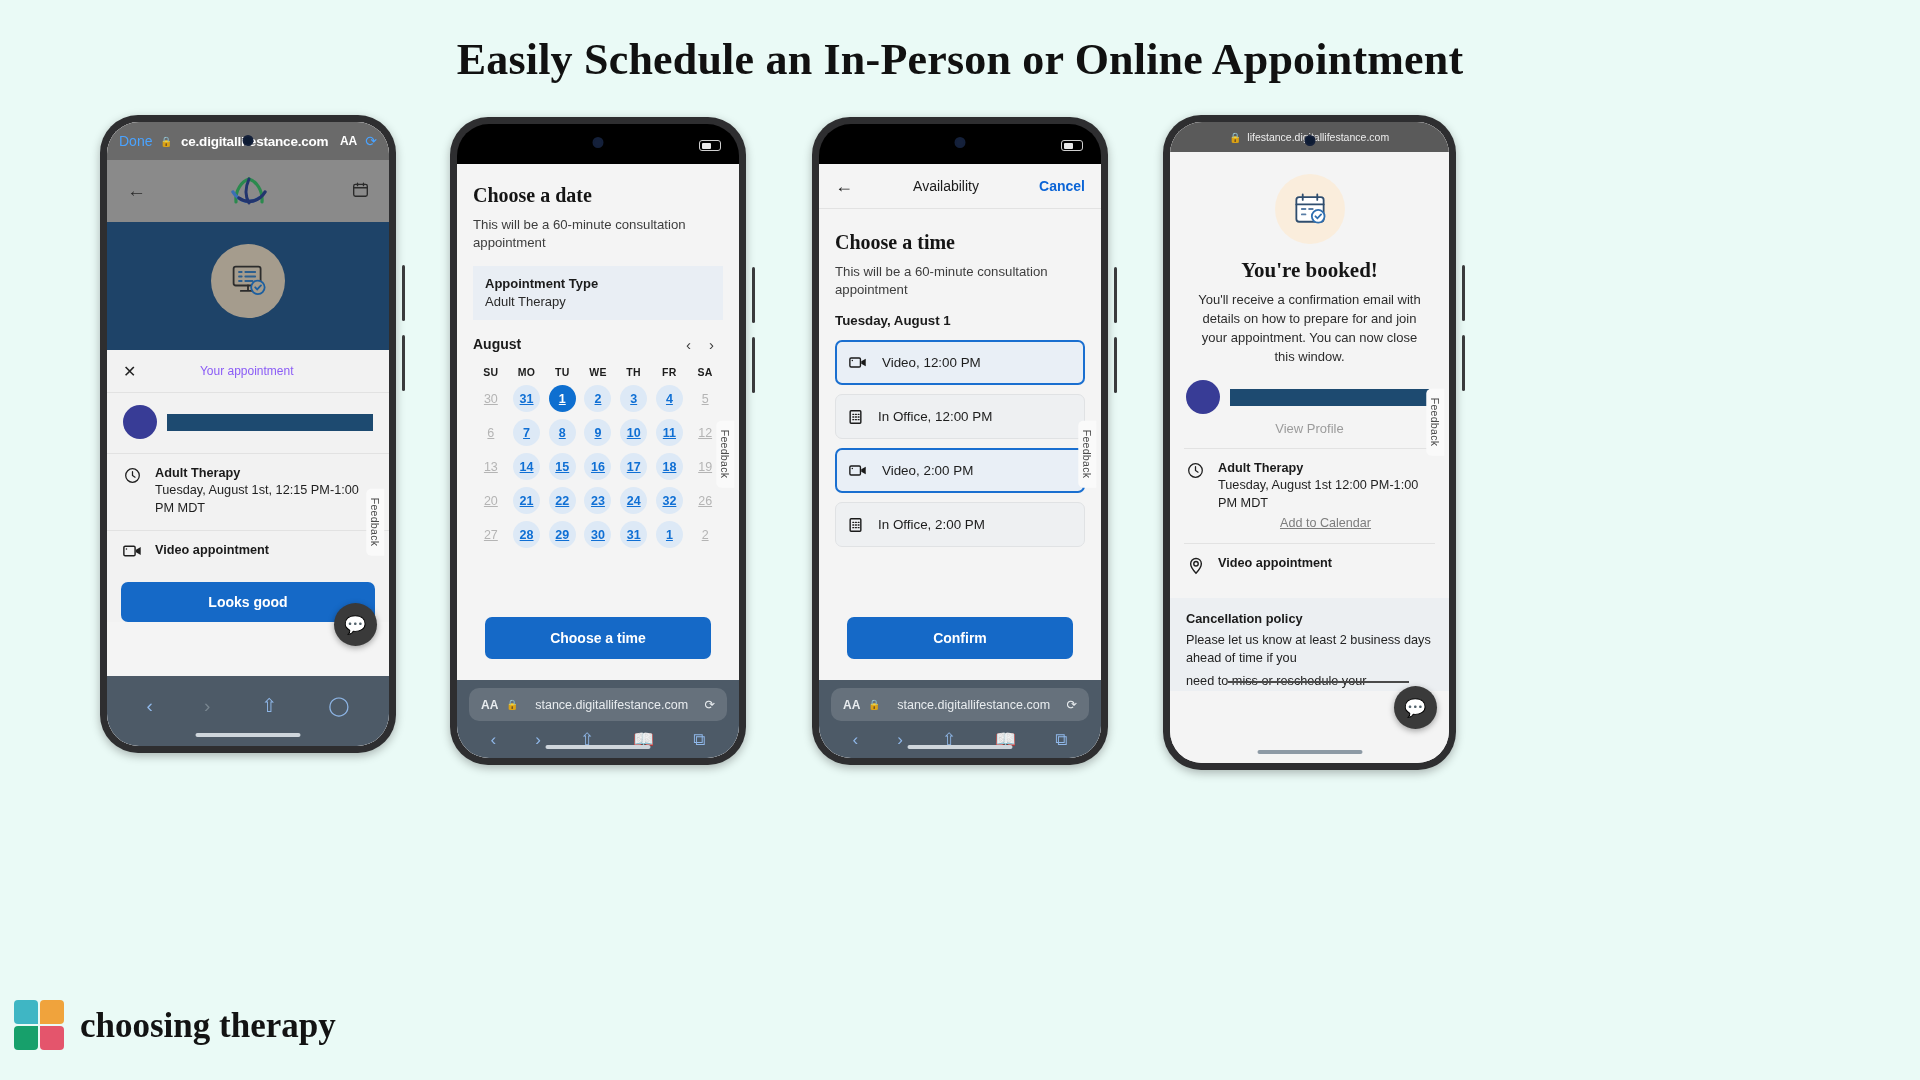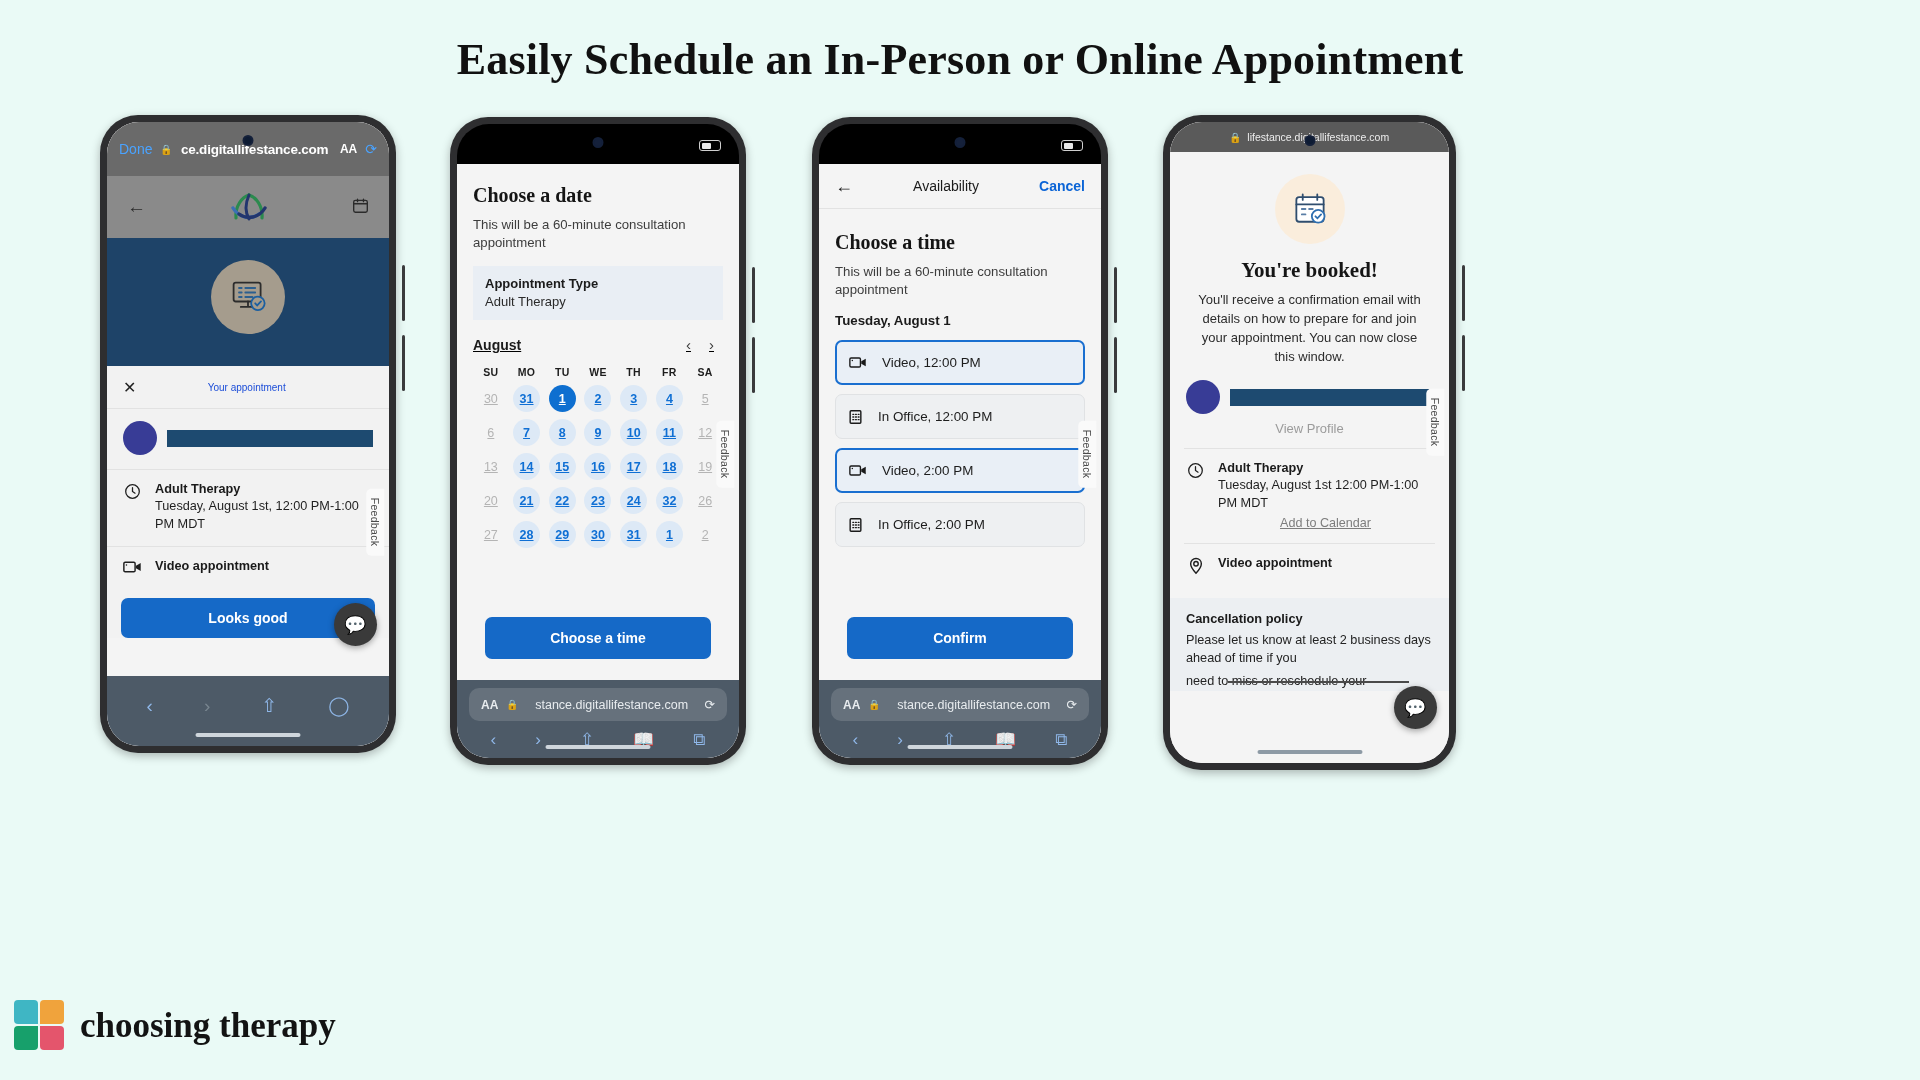--- a/index.html
+++ b/index.html
@@ -30,21 +30,21 @@
           border: 1.5px solid #cfcfcf; border-radius: 3px; z-index: 30; }
   .batt::after { content:""; position:absolute; left:1.5px; top:1.5px; bottom:1.5px;
                  width: 9px; background:#e9e9e9; border-radius:1px; }
   .home-ind { position: absolute; bottom: 9px; left: 50%; transform: translateX(-50%);
               width: 105px; height: 4px; border-radius: 3px; background: #cfd6dc; z-index: 30; }
   .side-btn { position: absolute; right: -9px; width: 3px; border-radius: 2px; background:#3a3a3c; }
 
   .screen { position: absolute; left: 0; right: 0; overflow: hidden; background: #f4f4f4; }
 
   
-  .ios-top { height: 54px; background: #6a6a6a; display: flex; align-items: center;
+  .ios-top { height: 38px; background: #6a6a6a; display: flex; align-items: center;
              padding: 0 12px; color: #fff; font-size: 13px; gap: 8px; }
   .ios-done { color: #4aa3ff; font-size: 14px; font-weight: 400; }
   .lock-ic { font-size: 10px; opacity: .95; }
   .ios-url { font-size: 13.5px; font-weight: 600; letter-spacing: -.2px; flex: 1; }
   .aa { font-size: 12px; font-weight: 700; }
   .reload { color: #4aa3ff; font-size: 14px; }
 
   .ios-bottom { position:absolute; left:0; right:0; bottom:0; height: 78px;
                 background: #4d5a67; }
   .url-pill { margin: 8px 12px 0; height: 33px; border-radius: 10px;
@@ -78,38 +78,38 @@
   .p1-app-head .back { color:#2b2b2b; font-size: 19px; }
   .p1-logo { flex:1; display:flex; justify-content:center; }
   .p1-cal { color:#2b2b2b; font-size: 16px; }
   .p1-hero { height: 128px; background: #1e4368; position: relative; }
   .p1-hero .badge { position:absolute; left:50%; top:22px; transform: translateX(-50%);
                     width: 74px; height: 74px; border-radius:50%; background:#a59c8d;
                     display:flex; align-items:center; justify-content:center; }
   .p1-card { background:#f2f2f2; }
   .p1-card-head { height: 42px; display:flex; align-items:center; padding: 0 16px; }
   .p1-card-head .x { font-size: 16px; color:#222; }
-  .p1-card-head .t { flex:1; text-align:center; font-size: 10px; color:#1d4ed8; margin-right: 16px; }
+  .p1-card-head .t { flex:1; text-align:center; font-size: 12px; color:#8b5cf6; margin-right: 16px; }
   .prov-row { display:flex; align-items:center; gap: 10px; padding: 12px 16px 14px; }
   .avatar-c { width: 34px; height: 34px; border-radius:50%; background:#383c96; flex:none; }
   .redact { flex:1; height: 17px; background:#1d4a70; }
   .item { display:flex; gap: 13px; padding: 12px 16px 13px; }
   .item .ic { width: 19px; flex:none; color:#1f1f1f; display:flex; justify-content:center; padding-top:1px; }
   .item .tx-strong { font-size: 12.7px; font-weight: 700; color:#1a1a1a; margin-bottom: 2px; }
   .item .tx { font-size: 12.7px; color:#1f1f1f; line-height: 1.38; }
   .btn-primary { margin: 10px 14px 13px; height: 40px; border-radius: 7px; background:#1569c7;
                  color:#fff; font-size: 14px; font-weight:700; display:flex;
                  align-items:center; justify-content:center; }
 
   
   .p2-pad { padding: 20px 16px 0; }
   .type-box { background:#e9eef4; padding: 10px 12px 11px; margin-top: 14px; }
   .type-box .lbl { font-size: 13px; font-weight:700; color:#1b1b1b; }
   .type-box .val { font-size: 13px; color:#2a2a2a; margin-top: 3px; }
-  .month-row { display:flex; align-items:center; margin-top: 16px; text-decoration: underline; }
+  .month-row { display:flex; align-items:flex-start; margin-top: 16px; }
   .month-row .m { flex:1; font-size: 14px; font-weight:700; color:#1a1a1a; }
   .month-row .arr { color:#3b3b3b; font-size: 15px; padding: 0 9px; }
   .cal { margin-top: 13px; }
   .cal-hd, .cal-wk { display:grid; grid-template-columns: repeat(7,1fr); }
   .cal-hd div { text-align:center; font-size: 10.5px; font-weight:700; color:#1c1c1c; letter-spacing:.4px; }
   .cal-wk { margin-top: 7px; }
   .cal-wk .c { display:flex; align-items:center; justify-content:center; }
   .dnum { width: 27px; height: 27px; border-radius:50%; display:flex; align-items:center;
           justify-content:center; font-size: 12.5px; text-decoration: underline; }
   .d-avail { background:#dde9f6; color:#0f6fd4; font-weight:700; }
@@ -225,21 +225,21 @@
 
             <div class="item">
               <span class="ic">
                 <svg width="17" height="17" viewBox="0 0 20 20">
                     <circle cx="10" cy="10" r="8" fill="none" stroke="#1f1f1f" stroke-width="1.5"></circle>
                     <path d="M10 5.5V10l3 2" stroke="#1f1f1f" stroke-width="1.5" fill="none" stroke-linecap="round"></path>
                   </svg>
               </span>
               <span>
                 <div class="tx-strong">Adult Therapy</div>
-                <div class="tx">Tuesday, August 1st, 12:00 PM-1:00 PM MDT</div>
+                <div class="tx">Tuesday, August 1st, 12:15 PM-1:00 PM MDT</div>
               </span>
             </div>
             <div class="row-div"></div>
 
             <div class="item">
               <span class="ic">
                 <svg width="19" height="14" viewBox="0 0 22 16">
                     <rect x="1" y="2.5" width="13" height="11" rx="1.5" fill="none" stroke="#1f1f1f" stroke-width="1.7"></rect>
                     <path d="M15 6.5l5.5-3v9l-5.5-3z" fill="#1f1f1f"></path>
                     <circle cx="4" cy="5.6" r=".9" fill="#1f1f1f"></circle>

